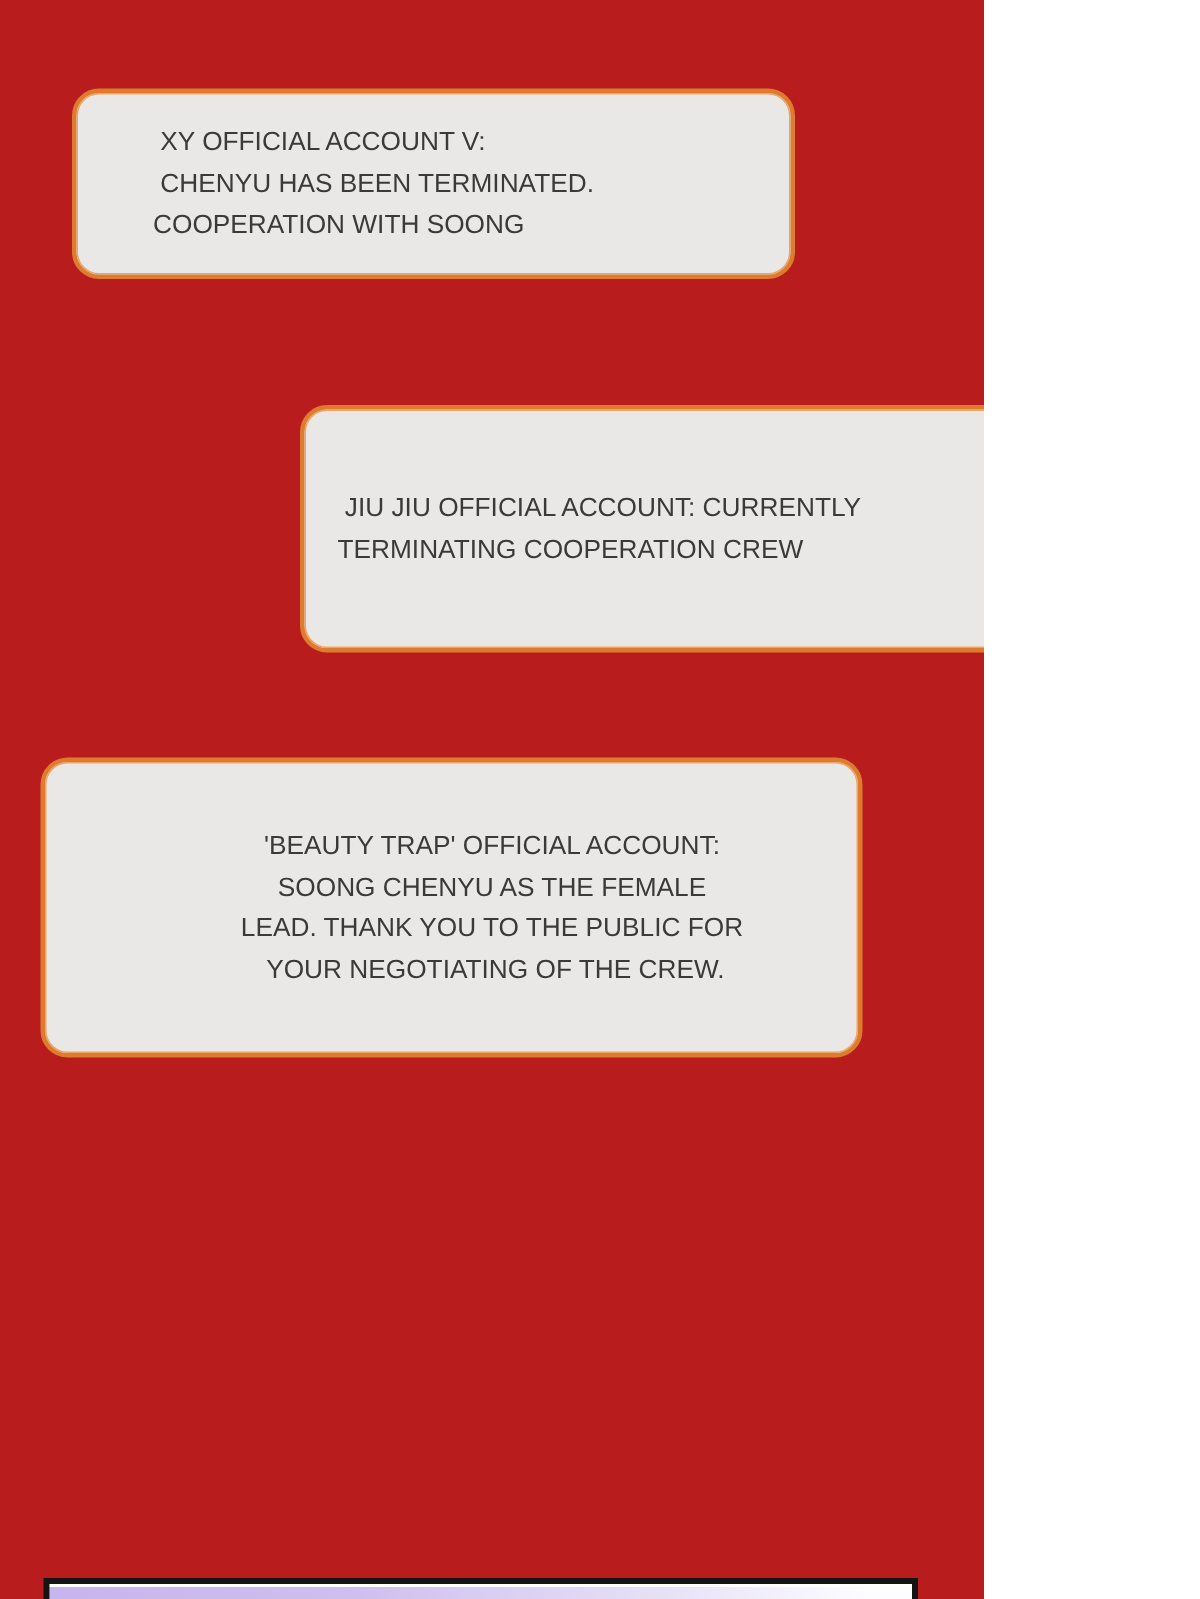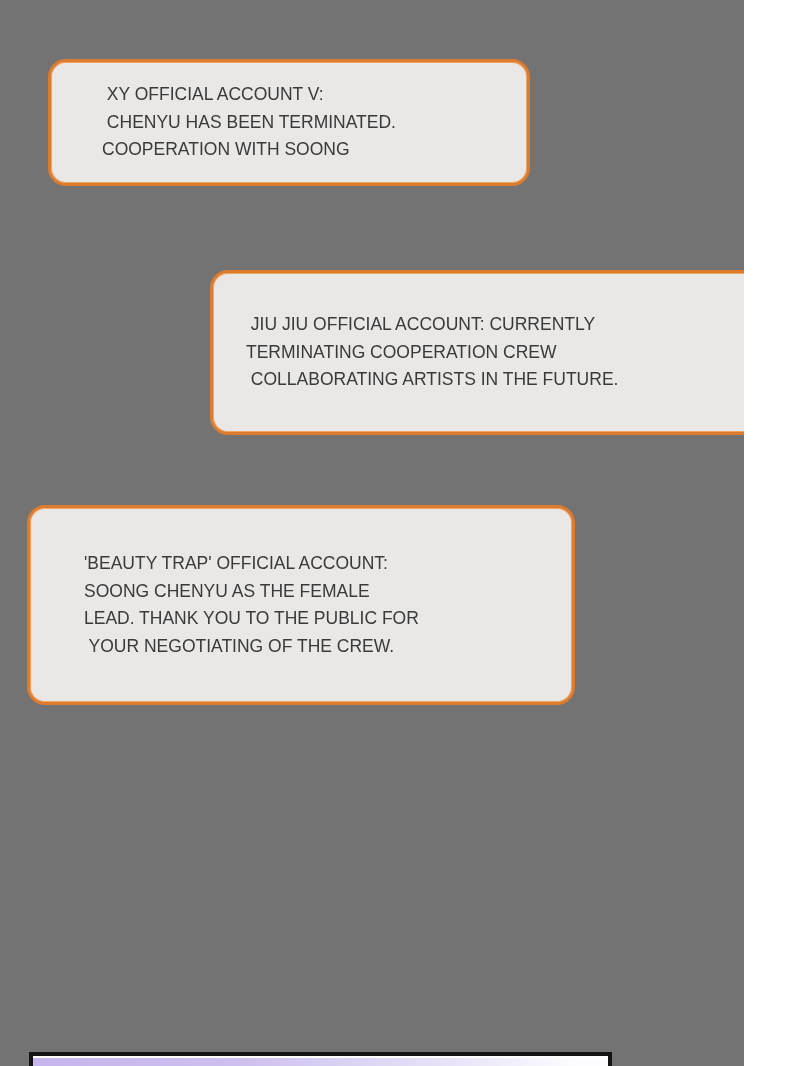--- a/index.html
+++ b/index.html
@@ -2,23 +2,23 @@
 <html><head>
 <meta charset="utf-8">
 <style>
   html, body {
     margin: 0;
     padding: 0;
     background: #ffffff;
   }
   .canvas {
     position: relative;
-    width: 744px;
+    width: 656px;
     height: 1066px;
-    background: #737373;
+    background: #b91c1c;
     overflow: hidden;
     font-family: "Liberation Sans", sans-serif;
   }
   .caption-box {
     position: absolute;
     box-sizing: border-box;
     background: #e9e8e7;
     border: 3px solid #dd7c2f;
     border-radius: 18px;
     color: #3a3a3a;
@@ -33,32 +33,33 @@
     white-space: pre;
   }
   .box-xy {
     left: 48px;
     top: 59px;
     width: 482px;
     height: 127px;
     padding-left: 51px;
   }
   .box-jiujiu {
-    left: 210px;
+    left: 200px;
     top: 270px;
     width: 570px;
     height: 165px;
-    padding-left: 33px;
+    padding-left: 22px;
   }
   .box-beauty-trap {
     left: 27px;
     top: 505px;
     width: 548px;
     height: 200px;
     padding-left: 54px;
+    align-items: center;
   }
   .bottom-panel {
     position: absolute;
     left: 29px;
     top: 1052px;
     width: 583px;
     height: 80px;
     box-sizing: border-box;
     border: 4px solid #141414;
     background: #ffffff;
@@ -78,21 +79,20 @@
 
   <section class="caption-box box-xy">
     <div class="line"> XY OFFICIAL ACCOUNT V:</div>
     <div class="line"> CHENYU HAS BEEN TERMINATED.</div>
     <div class="line">COOPERATION WITH SOONG</div>
   </section>
 
   <section class="caption-box box-jiujiu">
     <div class="line"> JIU JIU OFFICIAL ACCOUNT: CURRENTLY</div>
     <div class="line">TERMINATING COOPERATION CREW</div>
-    <div class="line"> COLLABORATING ARTISTS IN THE FUTURE.</div>
   </section>
 
   <section class="caption-box box-beauty-trap">
     <div class="line">'BEAUTY TRAP' OFFICIAL ACCOUNT:</div>
     <div class="line">SOONG CHENYU AS THE FEMALE</div>
     <div class="line">LEAD. THANK YOU TO THE PUBLIC FOR</div>
     <div class="line"> YOUR NEGOTIATING OF THE CREW.</div>
   </section>
 
   <div class="bottom-panel">

